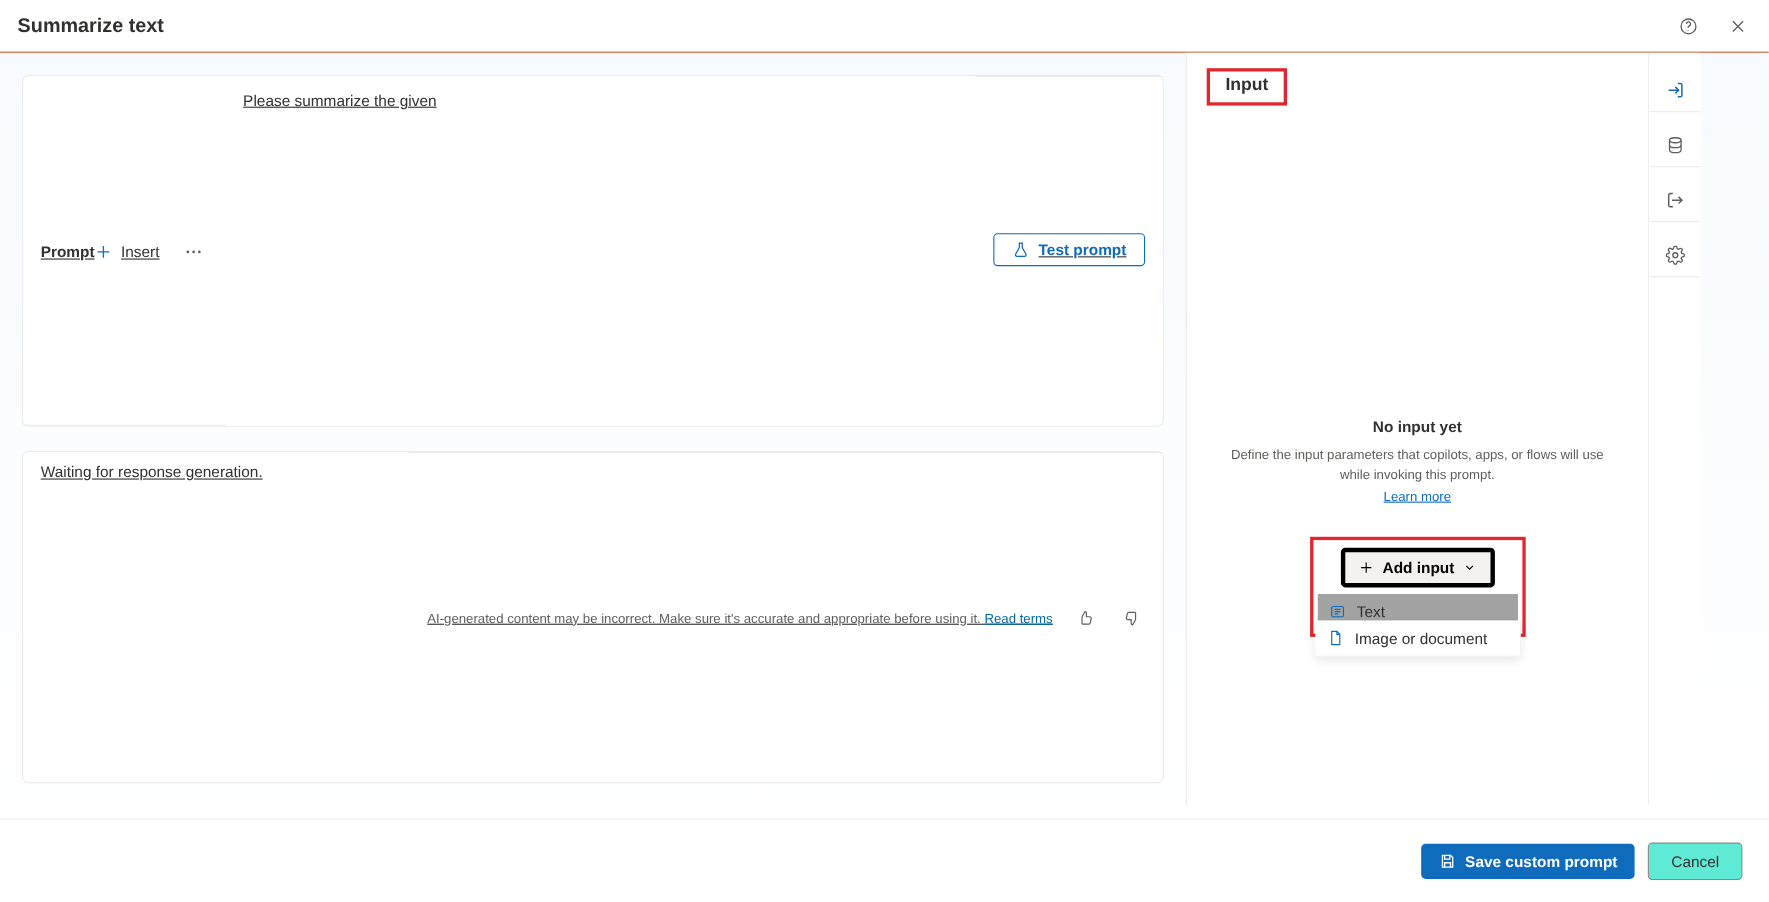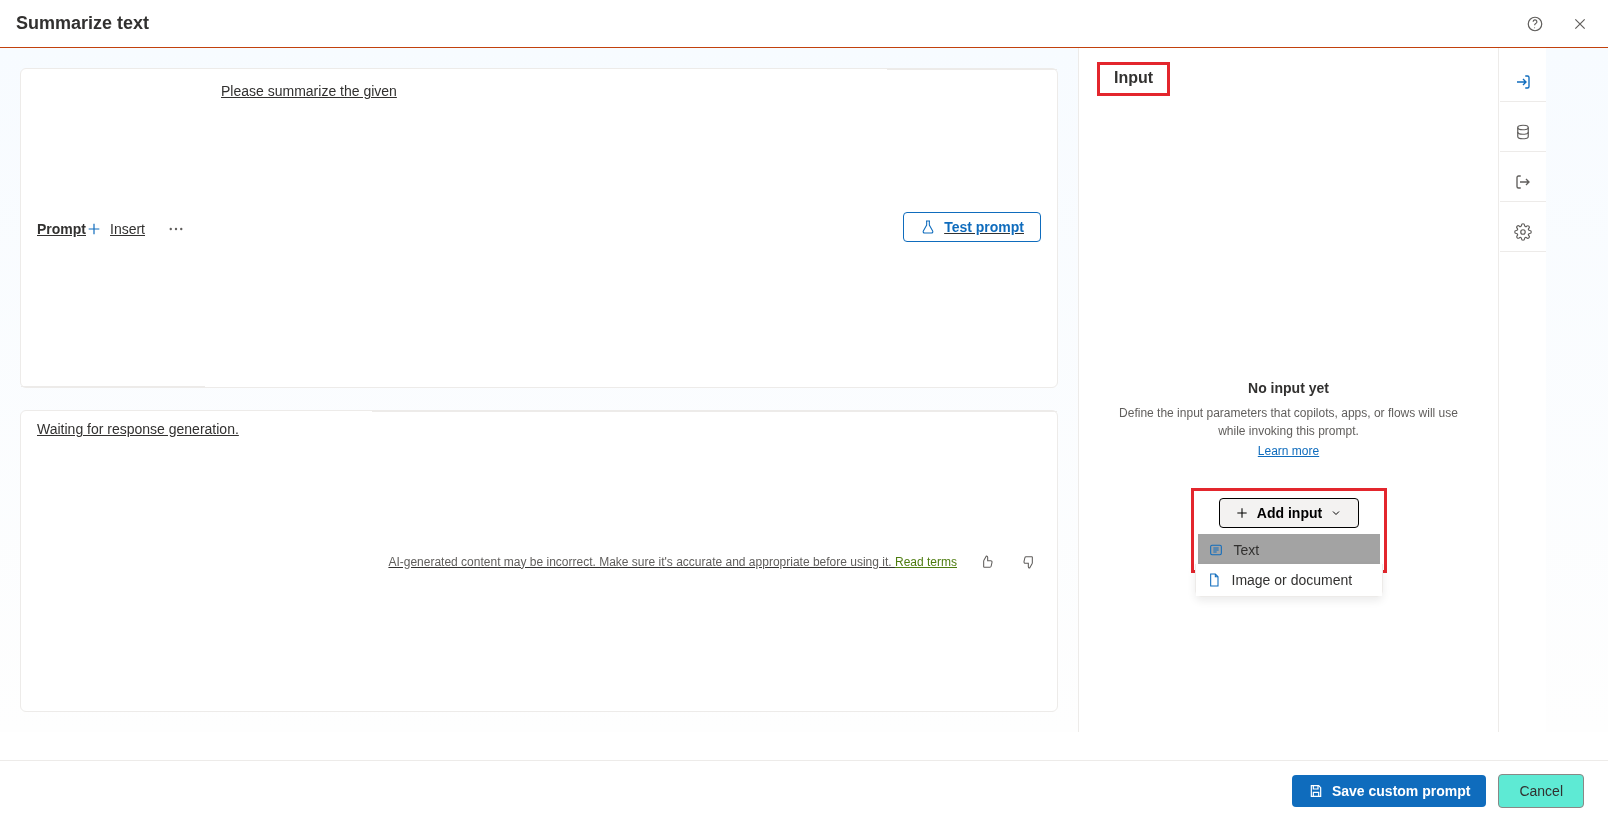--- a/index.html
+++ b/index.html
@@ -98,21 +98,21 @@
   .card-header .expand-icon { color: #605e5c; }
   .response-footer {
     display: flex;
     align-items: center;
     gap: 18px;
     padding: 12px 16px;
     font-size: 12px;
     color: #605e5c;
     border-top: 1px solid #edebe9;
   }
-  .response-footer a { color: #4d7c0f; text-decoration: underline; }
+  .response-footer a { color: #0369a1; text-decoration: underline; }
   .right-col {
     width: 420px;
     border-left: 1px solid #edebe9;
     background: #fff;
     padding: 14px 18px;
     position: relative;
   }
   .right-heading-box {
     display: inline-block;
     border: 3px solid #e3262d;
@@ -134,21 +134,21 @@
     top: 440px;
     left: 50%;
     transform: translateX(-50%);
     border: 3px solid #e3262d;
     padding: 4px;
     width: 196px;
   }
   .add-input-btn {
     display: flex; align-items: center; justify-content: center; gap: 8px;
     width: 140px; margin: 3px auto 0 auto;
-    padding: 6px 10px; border: 1px solid #000000; background: #f3f2f1;
+    padding: 6px 10px; border: 4px solid #000000; background: #f3f2f1;
     border-radius: 4px; font-size: 14px; font-weight: 600; cursor: pointer;
   }
   .add-input-btn .plus2 { font-weight: 400; }
   .dropdown-menu {
     margin-top: 6px;
   }
   .menu-item {
     display: flex; align-items: center; gap: 10px;
     padding: 8px 10px; font-size: 14px; cursor: pointer;
     background: #fff;
@@ -179,21 +179,21 @@
     width: 46px; height: 40px;
     display: flex; align-items: center; justify-content: center;
     border-bottom: 1px solid #edebe9;
     cursor: pointer;
     color: #605e5c;
   }
   .rail-item.active { color: #0f6cbd; }
   .footer {
     position: absolute;
     bottom: 0; left: 0; right: 0;
-    height: 60px;
+    height: 76px;
     border-top: 1px solid #edebe9;
     display: flex;
     align-items: center;
     justify-content: flex-end;
     gap: 12px;
     padding: 0 24px;
     background: #fff;
   }
   .btn-primary {
     display: inline-flex; align-items: center; gap: 8px;

